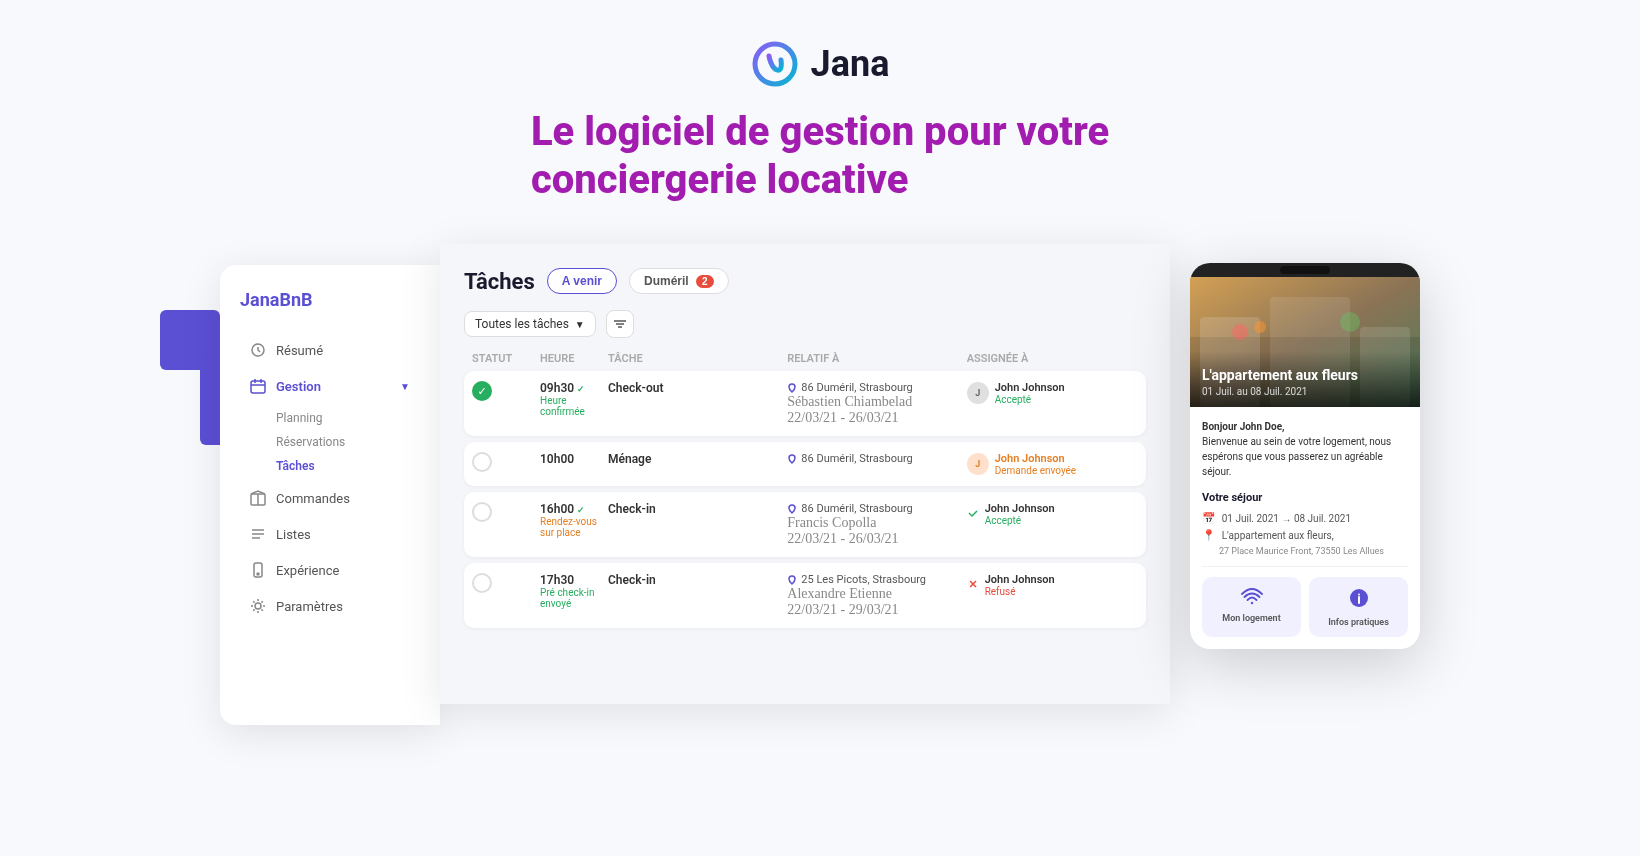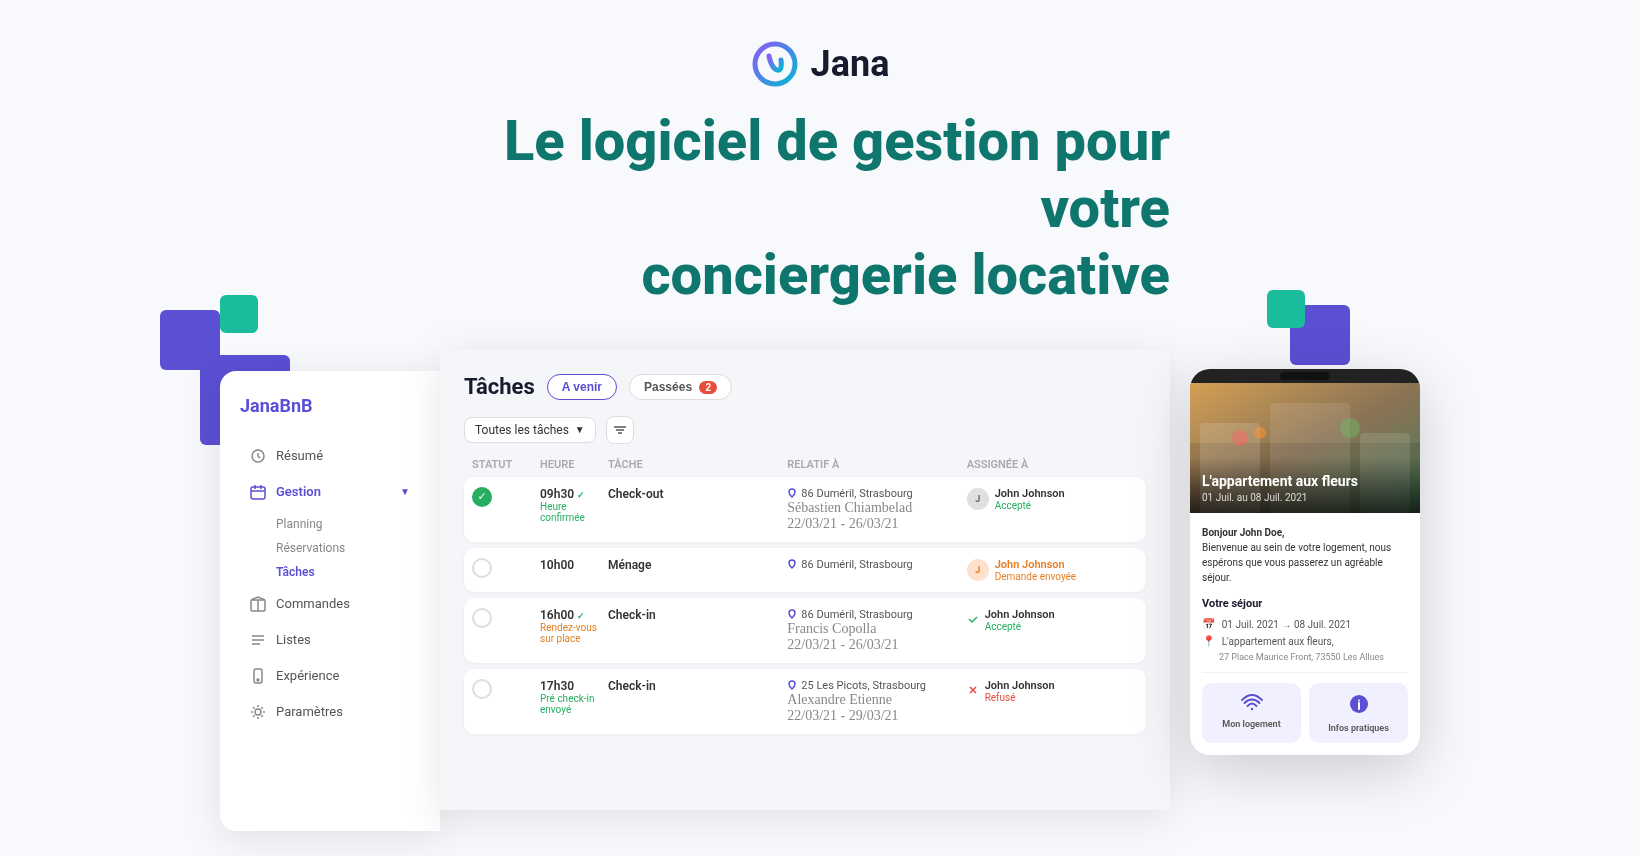--- a/index.html
+++ b/index.html
@@ -39,24 +39,24 @@
     .logo-icon {
       width: 48px;
       height: 48px;
     }
     .logo-text {
       font-size: 36px;
       font-weight: 700;
       color: #1a1a2e;
     }
     .hero-title {
-      font-size: 56px;
+      font-size: 40px;
       font-weight: 800;
-      color: #0f766e;
-      text-align: right;
+      color: #a21caf;
+      text-align: left;
       line-height: 1.2;
       max-width: 700px;
     }
 
     
     .mockup-area {
       display: flex;
       align-items: flex-start;
       gap: 0;
       width: 100%;
@@ -498,21 +498,21 @@
       <span>Paramètres</span>
     </div>
   </div>
 
   <div class="main-mockup">
 
     <div class="tasks-header">
       <span class="tasks-title">Tâches</span>
       <button class="tab-btn active">A venir</button>
       <button class="tab-btn">
-        <span>Passées</span>
+        <span>Duméril</span>
         <span class="badge">2</span>
       </button>
     </div>
 
     <div class="filter-row">
       <div class="filter-select">
         <span>Toutes les tâches</span>
         <span style="font-size:10px;">▼</span>
       </div>
       <div style="width:28px;height:28px;background:white;border:1px solid #ddd;border-radius:8px;display:flex;align-items:center;justify-content:center;cursor:pointer;">

